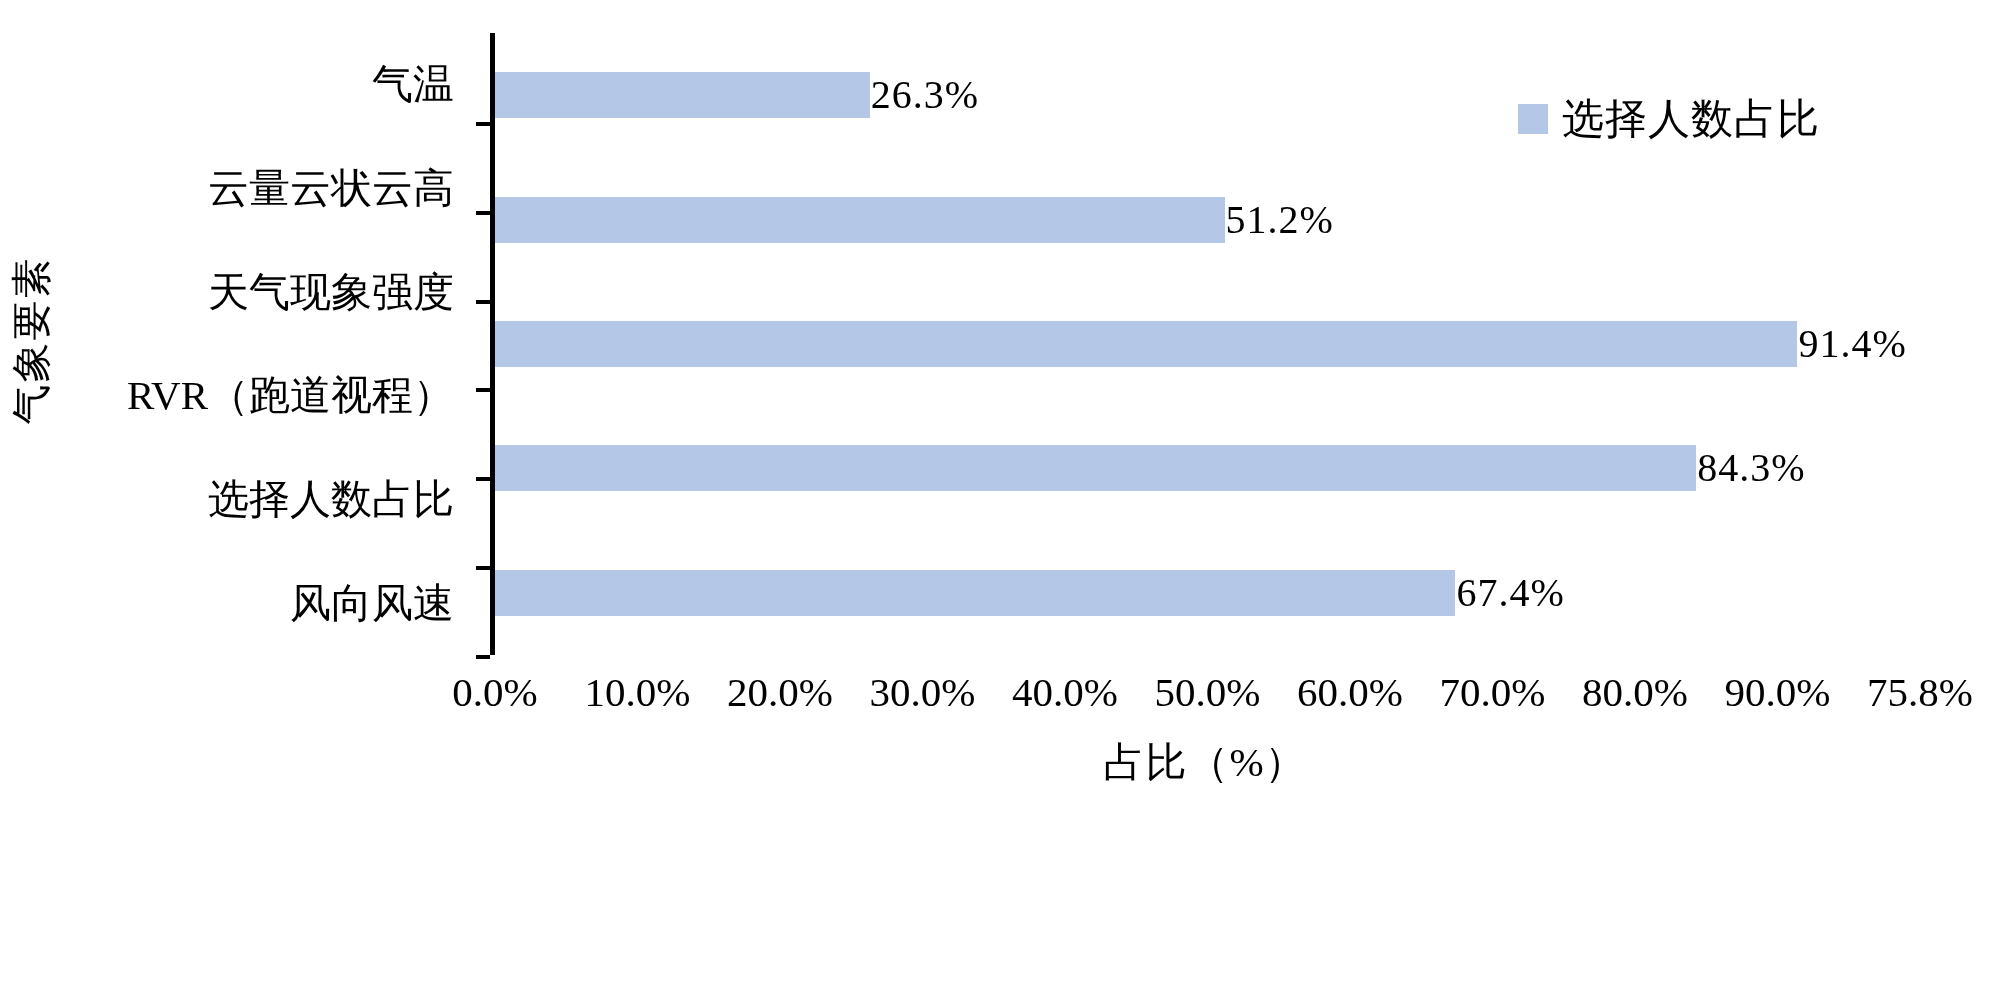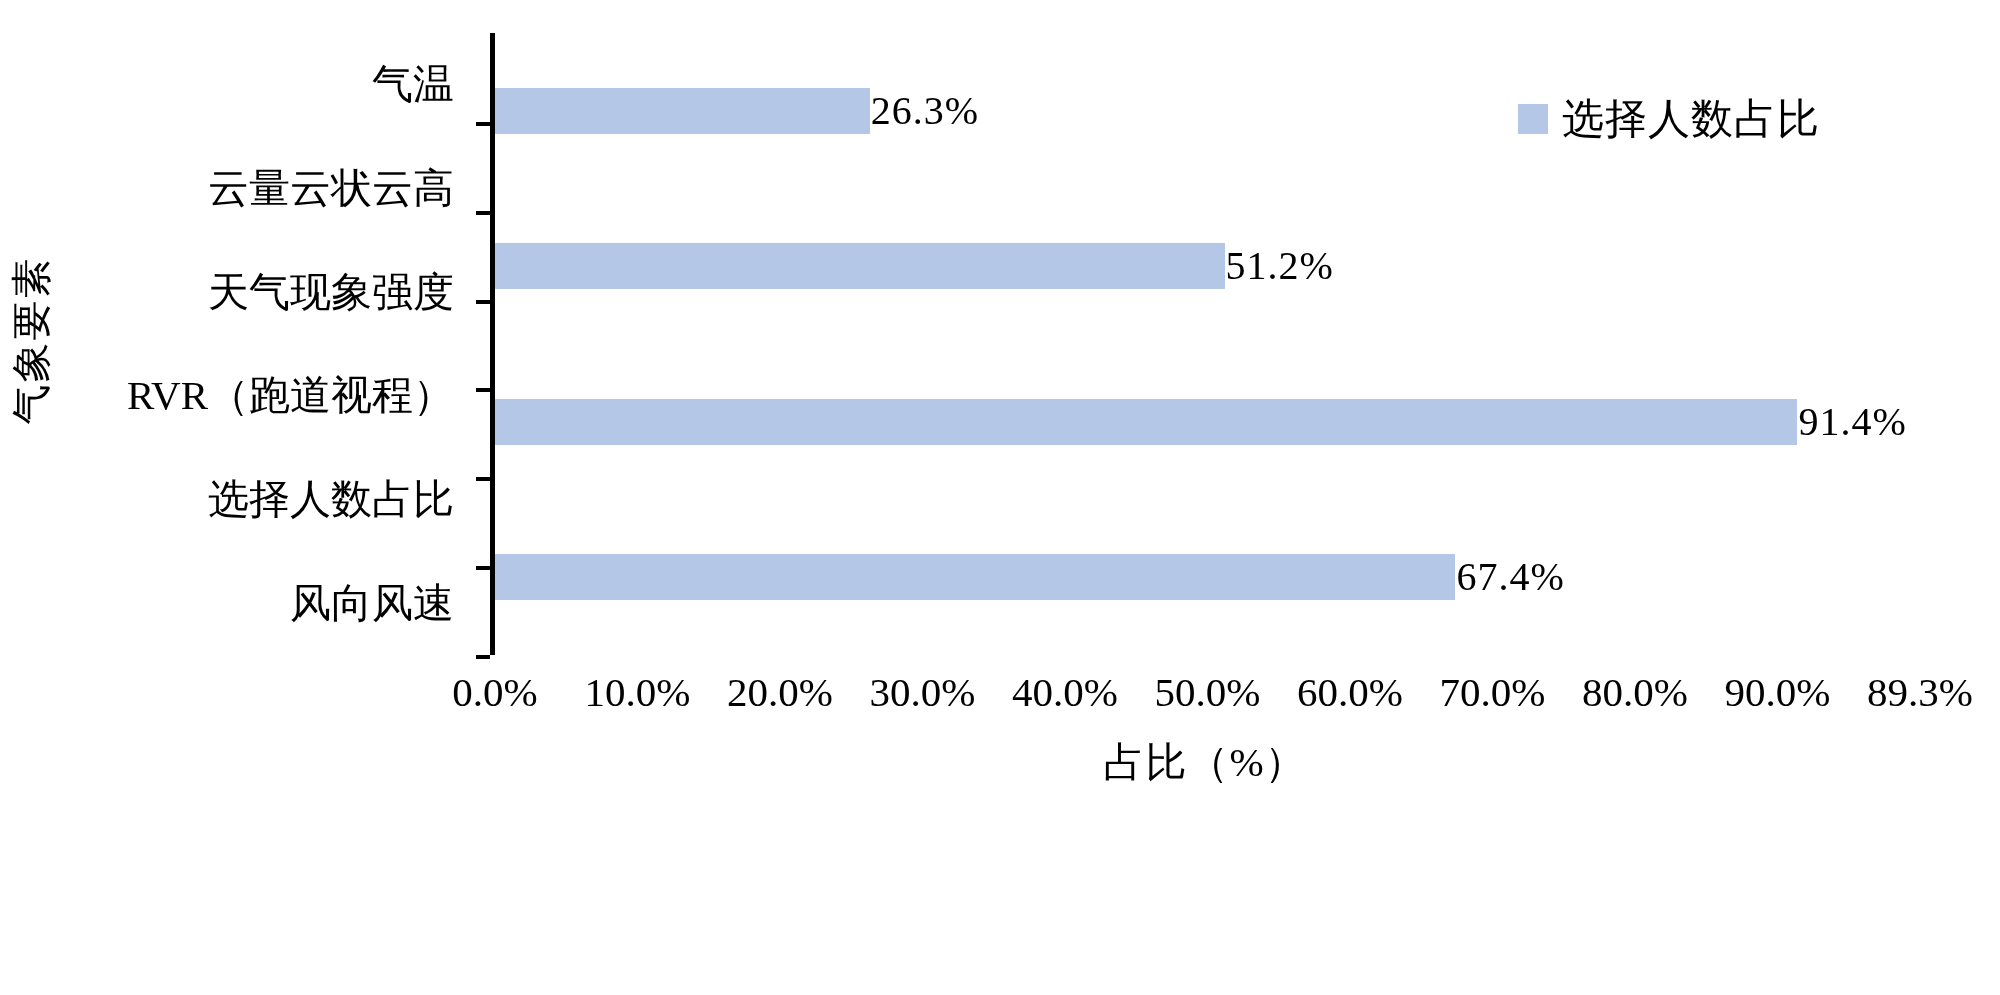--- a/index.html
+++ b/index.html
@@ -220,40 +220,44 @@
         <div class="bar" style="width: 374.775px; background: rgb(180, 199, 231);"></div>
         <span class="bar-value">26.3%</span>
       </div>
       <div class="bar-row">
         <div class="bar" style="width: 729.6px; background: rgb(180, 199, 231);"></div>
         <span class="bar-value">51.2%</span>
       </div>
       <div class="bar-row">
         <div class="bar" style="width: 1302.45px; background: rgb(180, 199, 231);"></div>
         <span class="bar-value">91.4%</span>
+      </div>
+      <div class="bar-row">
+        <div class="bar" style="width: 1201.27px; background: rgb(180, 199, 231);"></div>
+        <span class="bar-value">84.3%</span>
       </div>
       <div class="bar-row">
         <div class="bar" style="width: 960.45px; background: rgb(180, 199, 231);"></div>
         <span class="bar-value">67.4%</span>
       </div>
     </div>
   </div>
 
   <div class="x-axis-ticklabels" id="xtick-layer">
       <span class="xtick-label" style="left: 5px;">0.0%</span>
       <span class="xtick-label" style="left: 147.5px;">10.0%</span>
       <span class="xtick-label" style="left: 290px;">20.0%</span>
       <span class="xtick-label" style="left: 432.5px;">30.0%</span>
       <span class="xtick-label" style="left: 575px;">40.0%</span>
       <span class="xtick-label" style="left: 717.5px;">50.0%</span>
       <span class="xtick-label" style="left: 860px;">60.0%</span>
       <span class="xtick-label" style="left: 1002.5px;">70.0%</span>
       <span class="xtick-label" style="left: 1145px;">80.0%</span>
       <span class="xtick-label" style="left: 1287.5px;">90.0%</span>
-      <span class="xtick-label" style="left: 1430px;">89.3%</span>
+      <span class="xtick-label" style="left: 1430px;">75.8%</span>
     </div>
 
   <div class="x-axis-title">占比（%）</div>
 
   <div class="legend">
     <span class="legend-swatch"></span>
     <span class="legend-label">选择人数占比</span>
   </div>
 
 </div>

